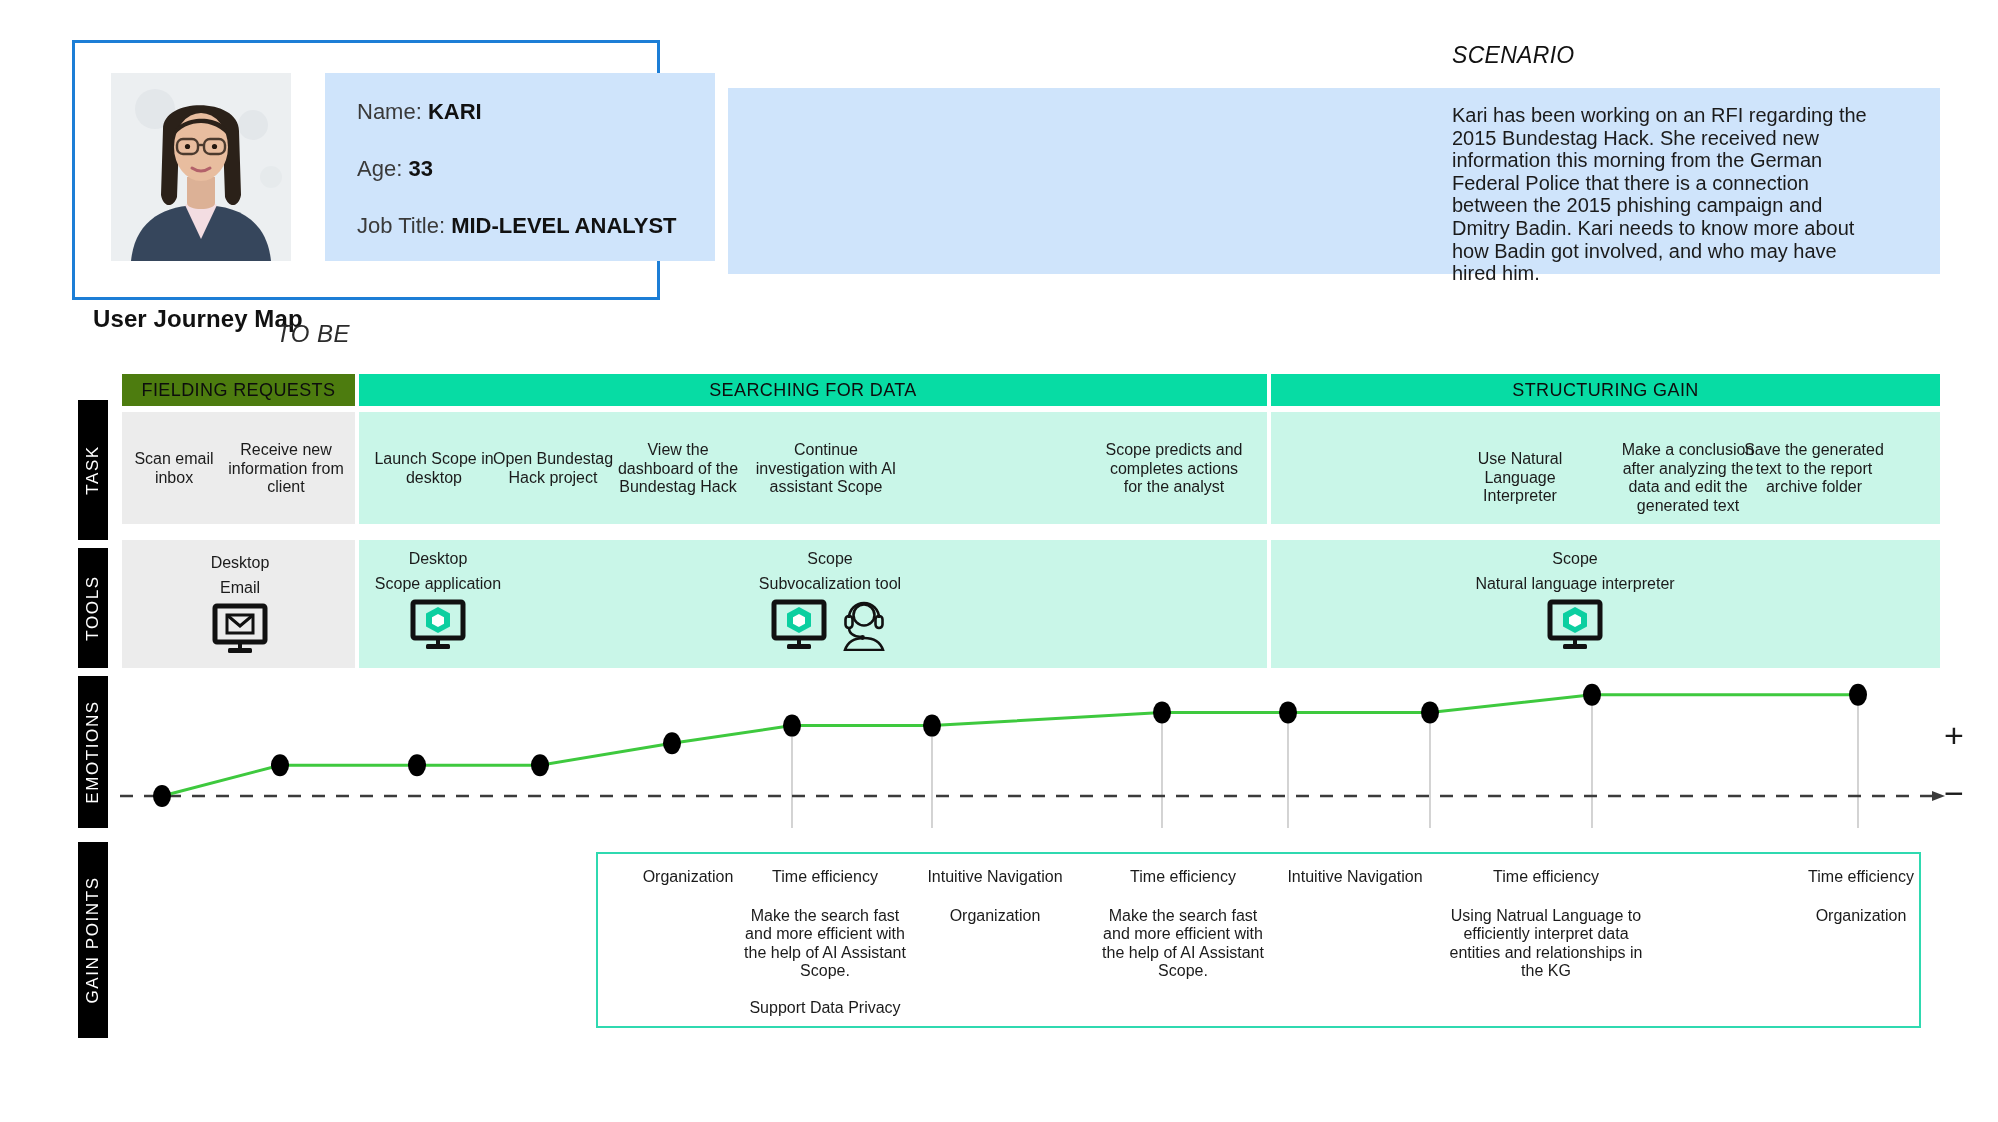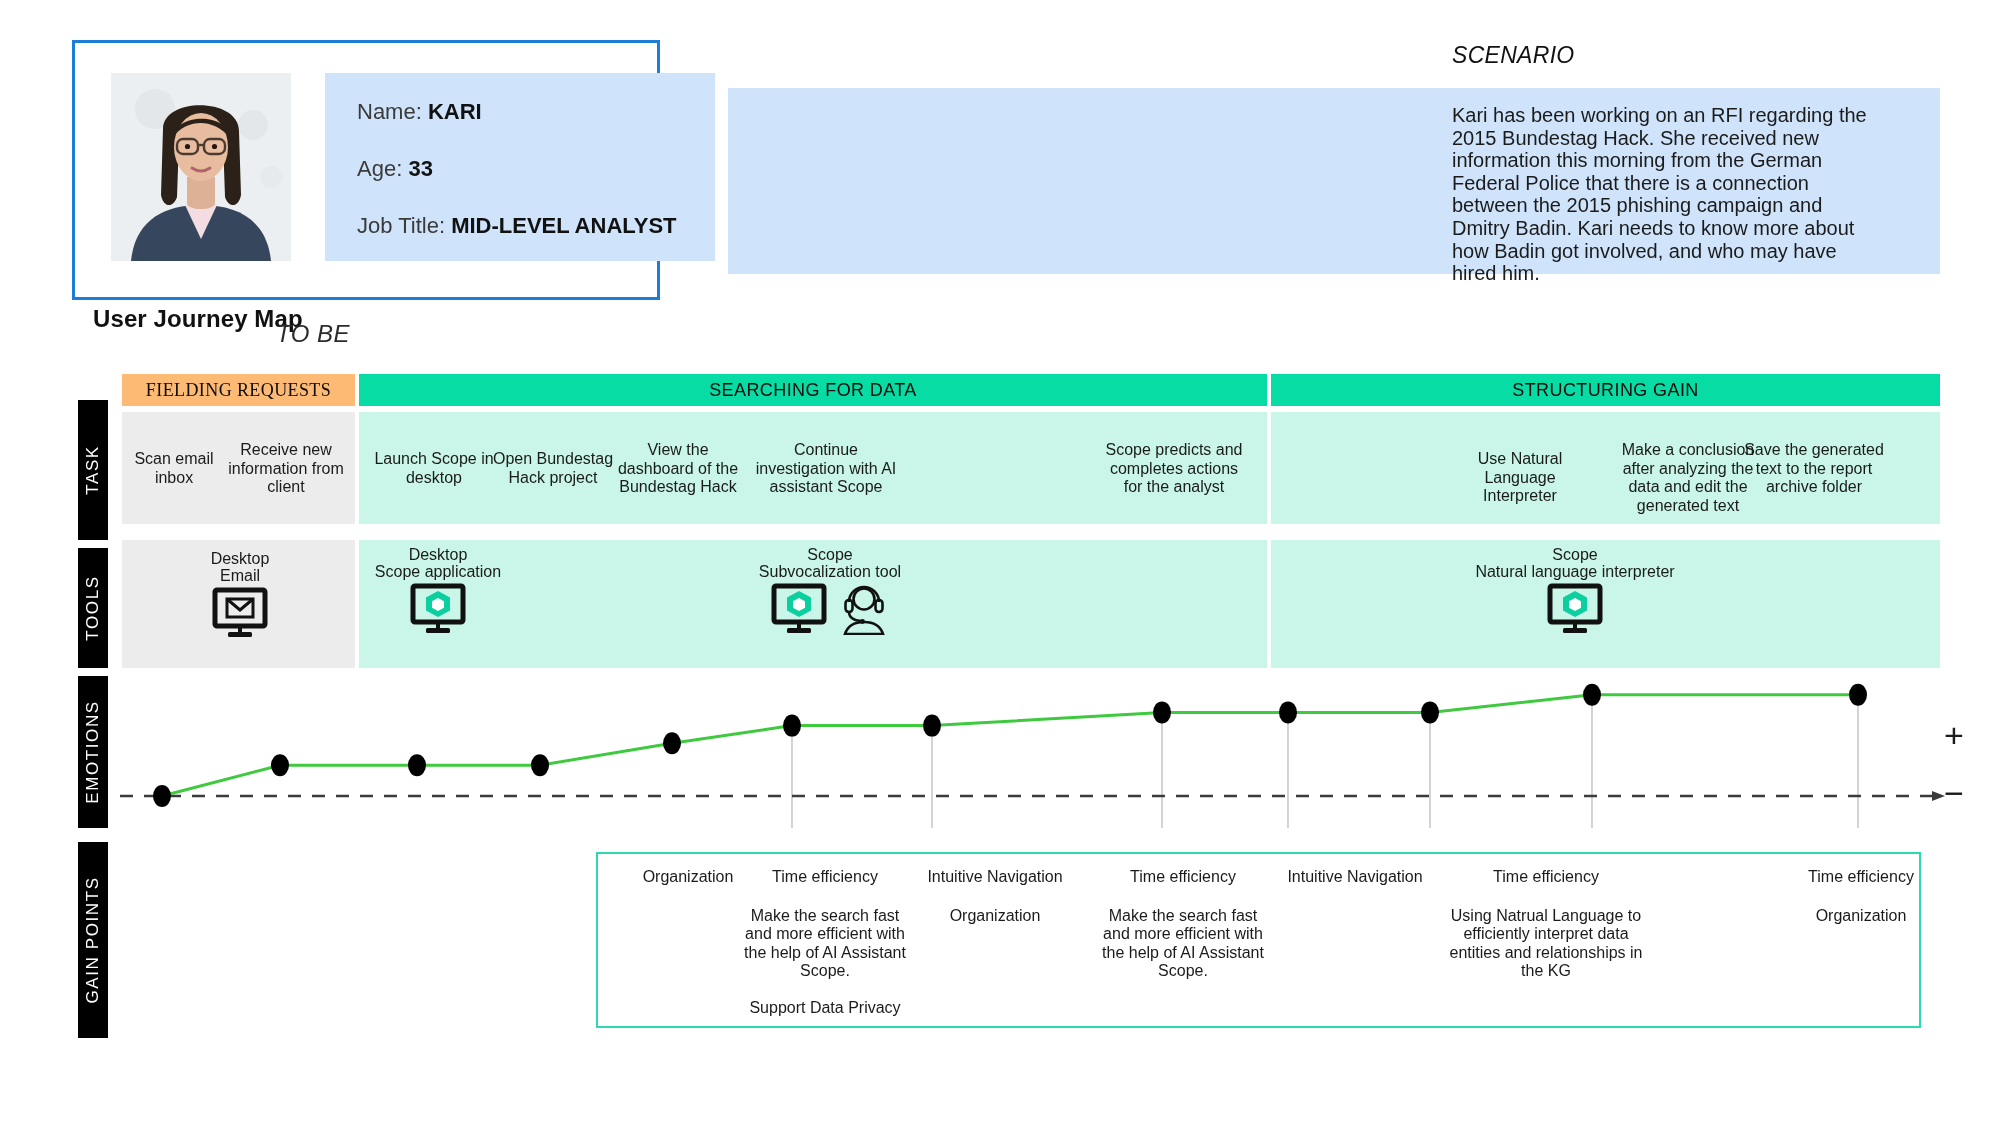--- a/index.html
+++ b/index.html
@@ -111,21 +111,21 @@
   
   .phase-head {
     position: absolute;
     height: 32px;
     line-height: 32px;
     text-align: center;
     font-size: 18px;
     letter-spacing: .4px;
     color: #0d0d0d;
   }
-  .phase-head.grey { background: #fdba74; font-family: Liberation Serif, serif; }
+  .phase-head.grey { background: #4d7c0f; }
   .phase-head.green { background: #07dca4; }
 
   
   .band {
     position: absolute;
   }
   .band.grey { background: #ececec; }
   .band.green { background: #c9f6e8; }
 
   
@@ -137,21 +137,21 @@
     color: #1b1b1b;
   }
 
   
   .tool-cell {
     position: absolute;
     text-align: center;
   }
   .tool-cap {
     font-size: 16px;
-    line-height: 17px;
+    line-height: 25px;
     color: #1b1b1b;
     margin-bottom: 3px;
   }
   .tool-icons {
     display: flex;
     justify-content: center;
     align-items: flex-end;
     gap: 12px;
   }
 

